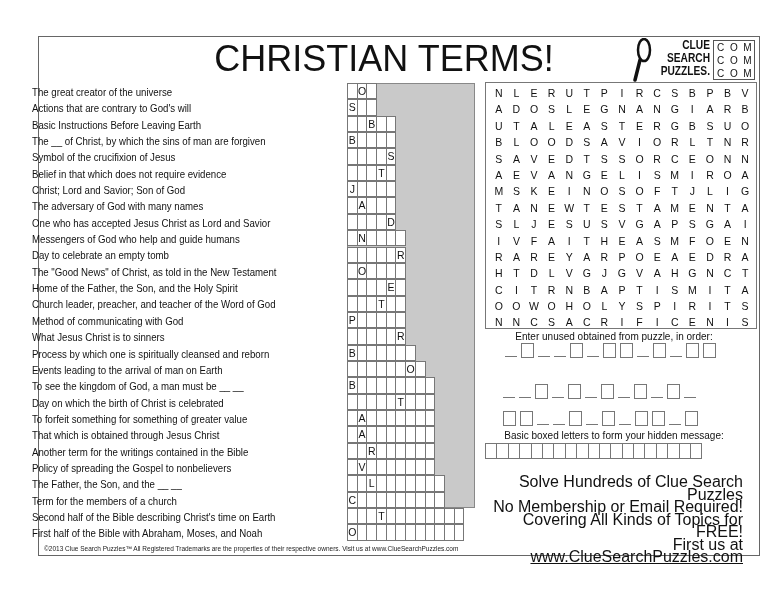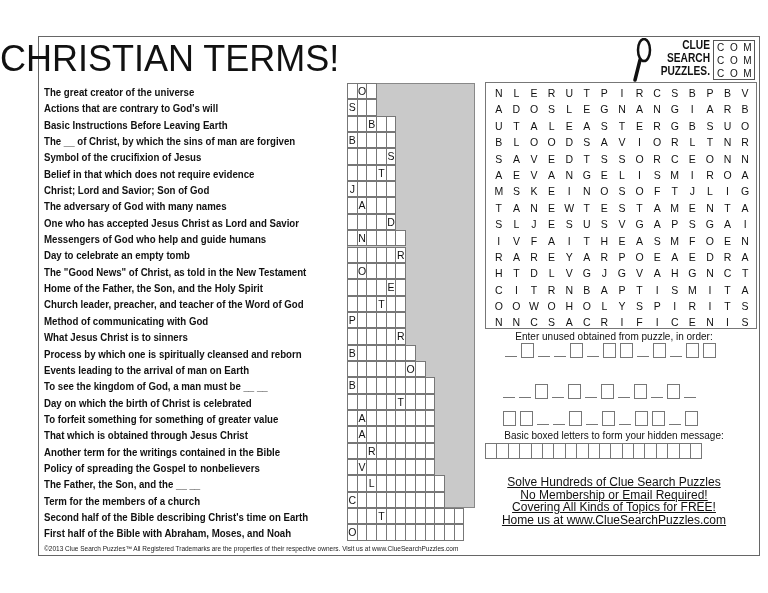--- a/index.html
+++ b/index.html
@@ -1,38 +1,38 @@
 <!DOCTYPE html>
 <html><head>
 <meta charset="utf-8">
 <style>
   html,body{margin:0;padding:0;background:#fff;}
   body{width:768px;height:593px;position:relative;font-family:"Liberation Sans",sans-serif;color:#111;overflow:hidden;}
   .frame{position:absolute;left:38px;top:36px;width:722px;height:520px;border:1.5px solid #666;box-sizing:border-box;}
-  .title{position:absolute;left:0;top:38px;width:768px;text-align:left;font-size:36px;letter-spacing:0px;font-family:"Liberation Sans",sans-serif;}
+  .title{position:absolute;left:0;top:38px;width:768px;text-align:center;font-size:36px;letter-spacing:0px;font-family:"Liberation Sans",sans-serif;}
   .logo{position:absolute;left:630px;top:38px;width:128px;height:44px;}
   .logo .mag{position:absolute;left:2px;top:0;width:20px;height:44px;}
   .logo .words{position:absolute;left:22px;top:1px;font-weight:bold;font-size:12px;line-height:13px;text-align:right;width:58px;font-family:"Liberation Sans",sans-serif;transform:scaleX(0.85);transform-origin:right top;}
   .logo .com{position:absolute;left:83px;top:2px;width:42px;height:40px;border:1px solid #555;box-sizing:border-box;font-size:10px;line-height:13px;display:grid;grid-template-columns:repeat(3,1fr);text-align:center;}
-  .clues{position:absolute;left:44px;top:84px;width:300px;font-weight:bold;}
+  .clues{position:absolute;left:32px;top:84px;width:300px;}
   .clue{height:16.35px;font-size:10.5px;line-height:16.35px;white-space:nowrap;transform:scaleX(0.92);transform-origin:left center;}
   .xgrid{position:absolute;left:347px;top:83px;width:130px;height:459px;}
   .xgrid .gray{position:absolute;left:0;top:0;width:128px;height:0;background:#c9c9c9;border:1px solid #888;box-sizing:border-box;}
   .xrow{position:absolute;left:0;height:16.35px;display:flex;}
   .xcell{width:10.7px;height:16.35px;border:1px solid #777;box-sizing:border-box;margin-right:-1px;margin-bottom:-1px;background:#fff;font-size:10.5px;line-height:15px;text-align:center;}
   .ws{position:absolute;left:485px;top:82px;width:272px;height:247px;border:1px solid #777;box-sizing:border-box;}
   .wsrow{display:flex;height:16.4px;padding-left:4px;}
   .wsl{width:17.6px;text-align:center;font-size:10.5px;line-height:16.4px;}
   .instr{position:absolute;left:485px;top:331px;width:258px;text-align:center;font-size:10px;}
   .blanks{position:absolute;display:flex;align-items:flex-end;gap:4px;}
   .bl{width:12px;height:1px;background:#777;margin-bottom:1px;}
   .bx{width:13px;height:15px;border:1px solid #777;box-sizing:border-box;}
   .hidden{position:absolute;left:485px;top:443px;display:flex;}
   .hb{width:12.4px;height:16px;border:1px solid #777;box-sizing:border-box;margin-right:-1px;}
-  .promo{position:absolute;left:485px;top:476px;width:258px;text-align:center;font-size:12px;line-height:12.5px;text-decoration:underline;}
+  .promo{position:absolute;left:485px;top:476px;width:258px;text-align:right;font-size:16px;line-height:12.5px;}
   .promo .link{text-decoration:underline;}
   .copy{position:absolute;left:44px;top:545px;font-size:6.5px;color:#222;white-space:nowrap;}
 </style>
 </head>
 <body>
 
 <div class="frame"></div>
 
 <div class="title">CHRISTIAN TERMS!</div>
 
@@ -671,16 +671,16 @@
     <div class="hb"></div>
     <div class="hb"></div>
     <div class="hb"></div>
     <div class="hb"></div>
   </div>
 
 <div class="promo">
   <div>Solve Hundreds of Clue Search Puzzles</div>
   <div>No Membership or Email Required!</div>
   <div>Covering All Kinds of Topics for FREE!</div>
-  <div><span>Home us at </span><span class="link">www.ClueSearchPuzzles.com</span></div>
+  <div><span>First us at </span><span class="link">www.ClueSearchPuzzles.com</span></div>
 </div>
 
 <div class="copy">©2013 Clue Search Puzzles™ All Registered Trademarks are the properties of their respective owners. Visit us at www.ClueSearchPuzzles.com</div>
 
 </body></html>

